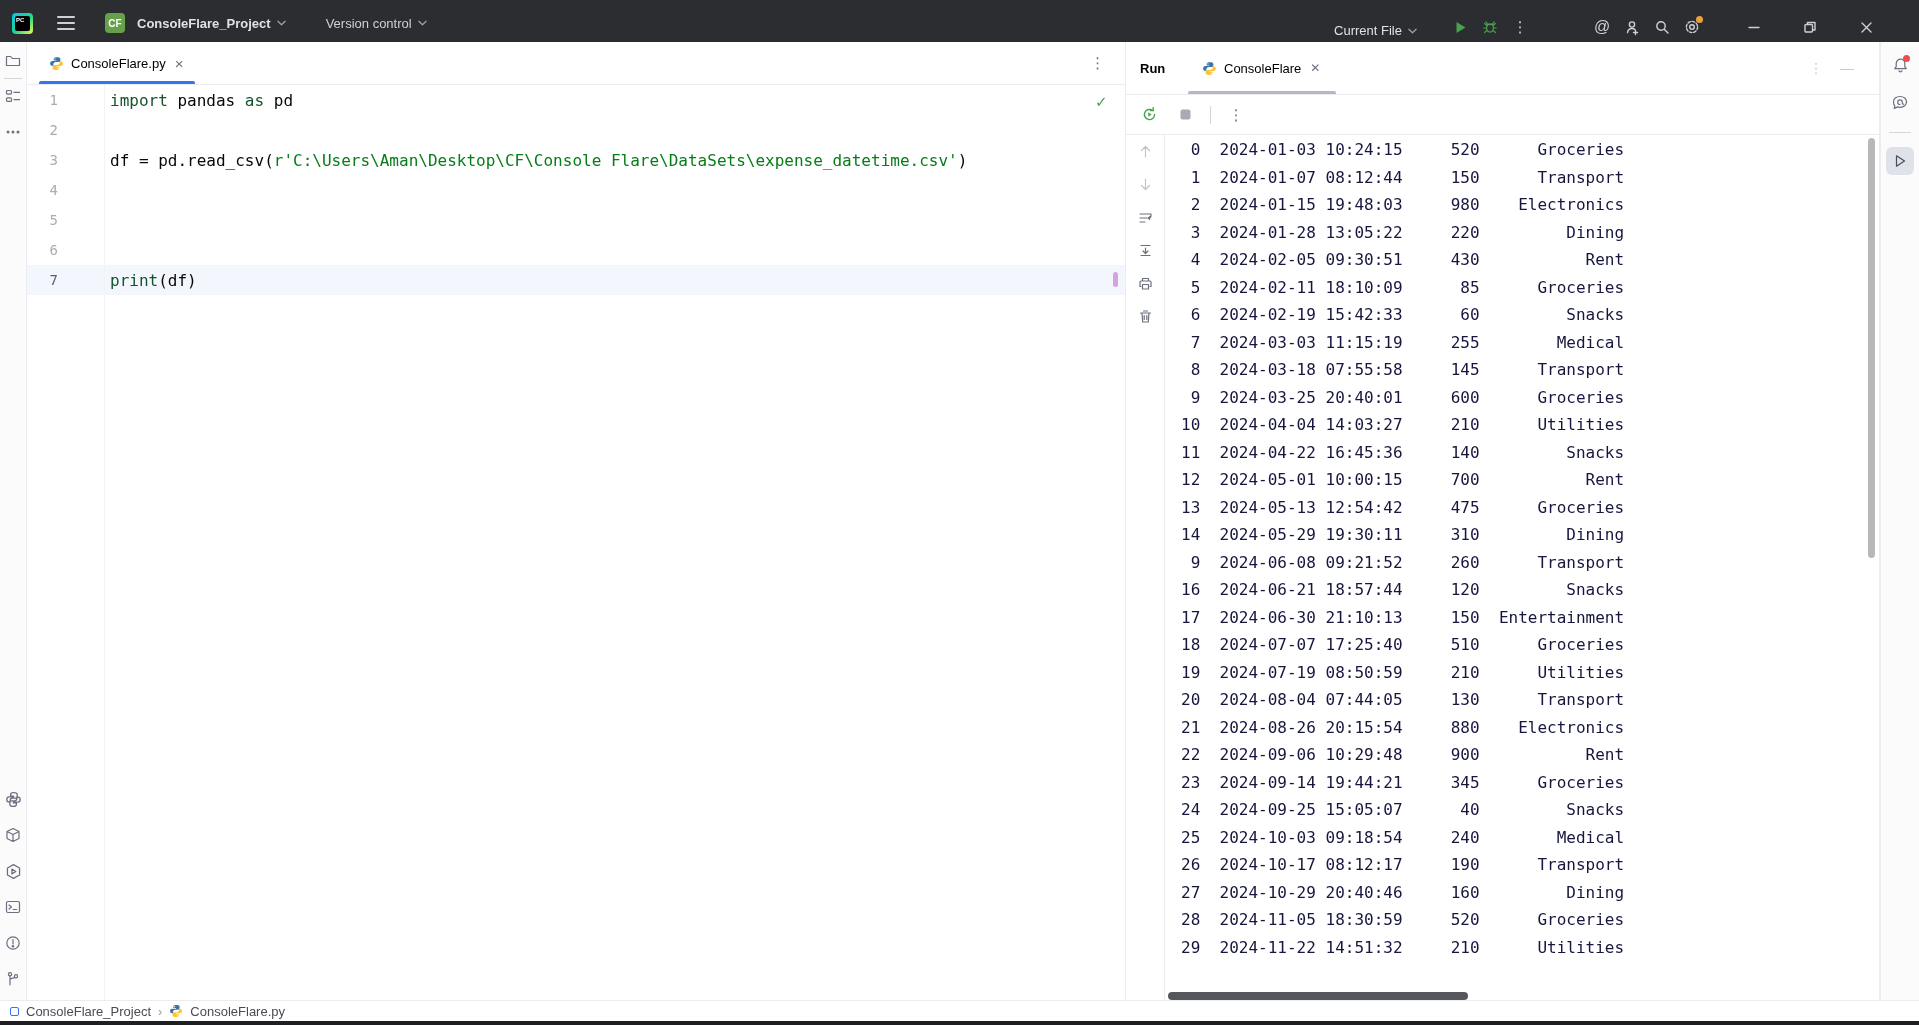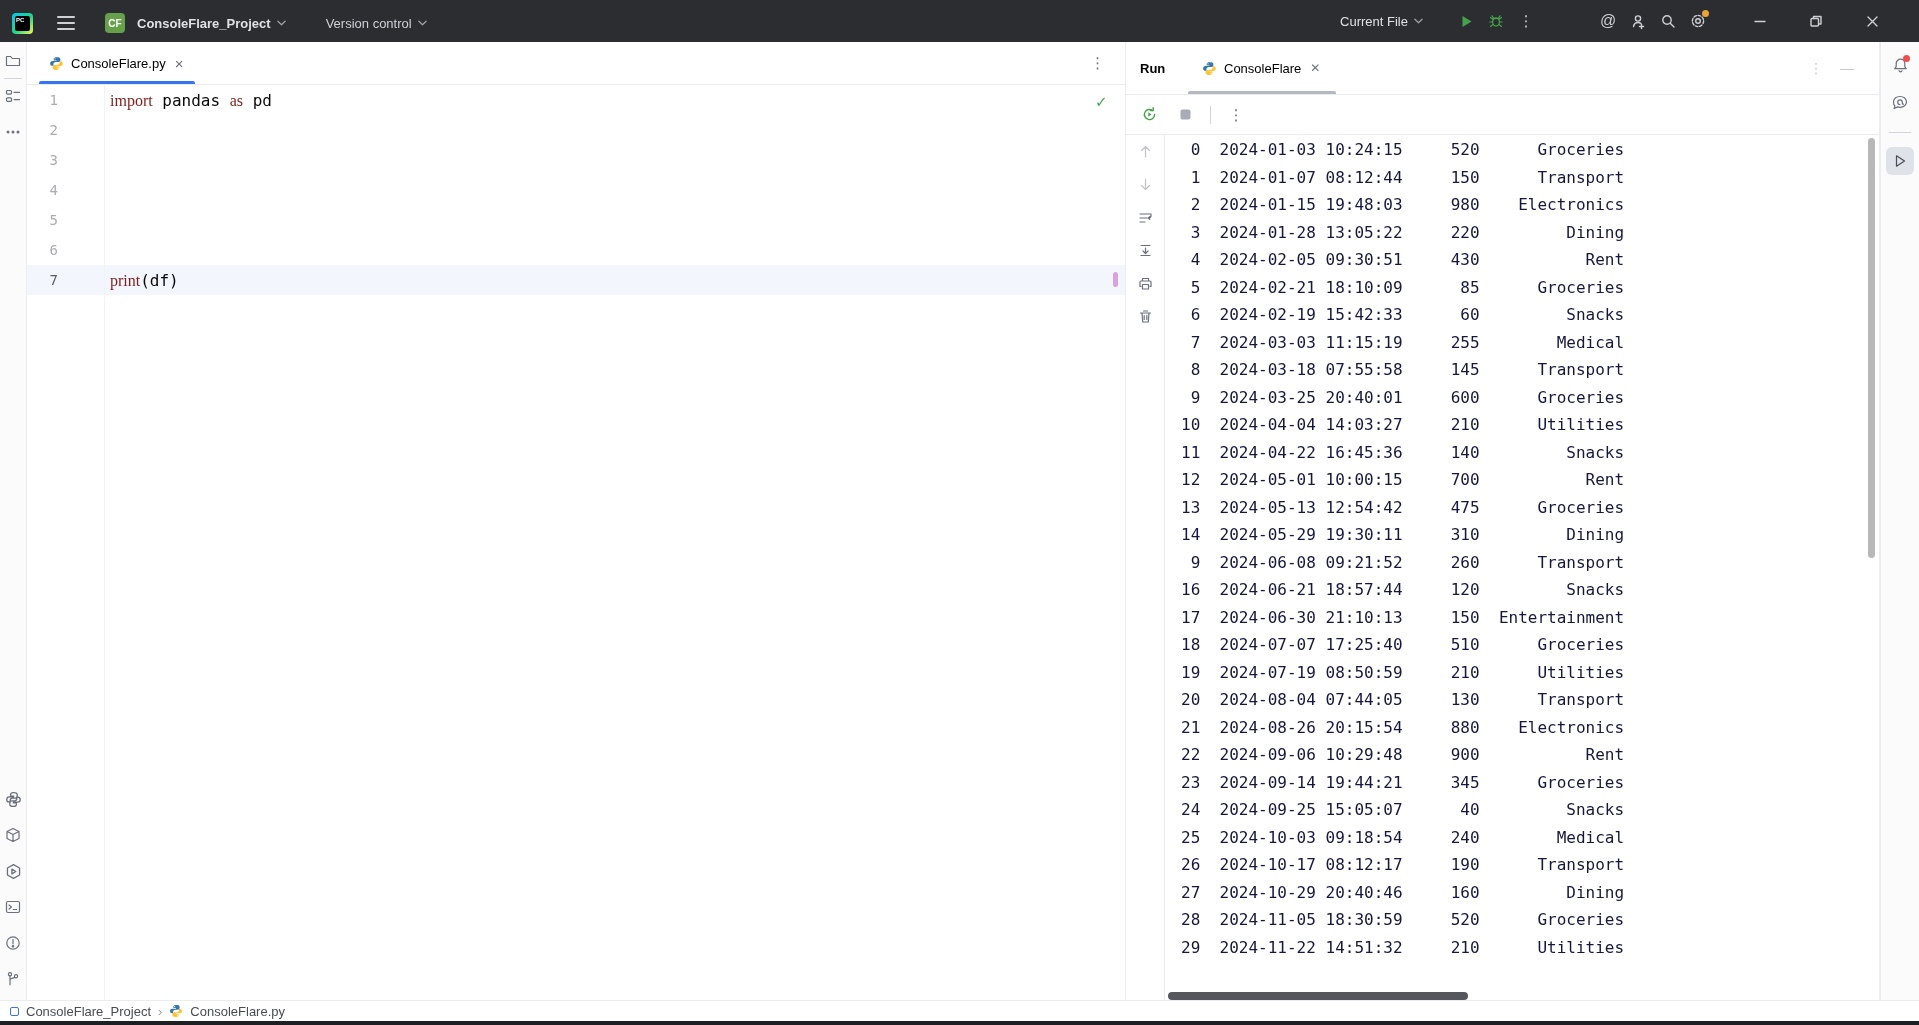--- a/index.html
+++ b/index.html
@@ -26,21 +26,21 @@
   .hamburger { width:18px; height:14px; margin-left:24px; display:flex; flex-direction:column; justify-content:space-between; cursor:pointer; }
   .hamburger i { display:block; height:2px; background:#ced0d6; border-radius:1px; }
   .proj-badge {
     width:20px; height:20px; margin-left:30px; border-radius:4px; background:#67a04b;
     color:#fff; font-size:10px; font-weight:bold; display:flex; align-items:center; justify-content:center;
   }
   .tb-item { display:flex; align-items:center; gap:6px; padding:4px 6px; border-radius:4px; cursor:pointer; }
   .proj-name { margin-left:6px; font-weight:bold; }
   .vcs { margin-left:28px; color:#ced0d6; }
   .chev { width:9px; height:6px; opacity:.7; }
-  .tb-right { position:absolute; right:6px; top:0; height:42px; display:flex; align-items:center; }
+  .tb-right { position:absolute; right:12px; top:0; height:42px; display:flex; align-items:flex-end; }
   .tb-ic { width:30px; height:30px; display:flex; align-items:center; justify-content:center; border-radius:4px; cursor:pointer; position:relative; color:#ced0d6;}
   .runcfg { color:#dfe1e5; }
   .dot3 { font-size:15px; color:#ced0d6; letter-spacing:0; }
   .gear-dot { position:absolute; top:4px; right:4px; width:7px; height:7px; border-radius:50%; background:#e8a33d; }
   .win-btn { width:34px; }
   
   .main { position:absolute; top:42px; left:0; right:0; bottom:25px; display:flex; }
   .strip {
     width:27px; background:#fbfbfc; display:flex; flex-direction:column; align-items:center; flex:0 0 auto;
   }
@@ -59,21 +59,21 @@
   .tab .underline { position:absolute; left:0; right:0; bottom:0; height:3px; background:#3574f0; border-radius:2px 2px 0 0; }
   .tab-close { color:#6c707e; font-size:15px; line-height:1; padding:0 2px; cursor:pointer; }
   .tabbar-more { position:absolute; right:20px; color:#6c707e; font-size:15px; cursor:pointer; }
   .editor { position:relative; flex:1; font-family:"DejaVu Sans Mono","Liberation Mono",monospace; font-size:16px; }
   .gutter-line { position:absolute; left:77px; top:0; bottom:0; width:1px; background:#f2f3f5; }
   .crow { display:flex; height:30px; align-items:center; white-space:pre; }
   .crow .ln { width:31px; text-align:right; color:#aaacb2; font-size:14px; flex:0 0 auto; cursor:pointer;}
   .crow .ctext { padding-left:52px; }
   .crow.current-line { background:#f3f7fd; }
   .crow.current-line .ln { color:#5a5d66; }
-  .seg-kw { color:#7f1d1d;font-family:Liberation Serif, serif; }
+  .seg-kw { color:#14532d; }
   .seg-str { color:#067d17; }
   .seg-param { color:#871094; }
   .seg-pl { color:#080808; }
   .inspect-ok { position:absolute; top:8px; left:1068px; color:#47a24d; font-size:15px; font-family:"DejaVu Sans",sans-serif; }
   .caret-mark { position:absolute; left:1086px; top:187px; width:5px; height:15px; border-radius:3px; background:#d6a2e0; }
   
   .run-pane { width:754px; flex:0 0 auto; display:flex; flex-direction:column; position:relative; background:#fff; border-right:1px solid #ebecf0;}
   .run-header { height:53px; border-bottom:1px solid #ebecf0; position:relative; display:flex; align-items:center; }
   .run-title { font-weight:bold; color:#000; margin-left:14px; }
   .run-tab { position:absolute; left:62px; top:0; height:100%; display:flex; align-items:center; gap:7px; padding:0 14px; color:#000; cursor:pointer;}
@@ -293,20 +293,21 @@
         <div class="crow">
             <span class="ln">1</span>
             <span class="ctext"><span class="seg-kw">import</span><span class="seg-pl"> pandas </span><span class="seg-kw">as</span><span class="seg-pl"> pd</span></span>
           </div>
           <div class="crow">
             <span class="ln">2</span>
             <span class="ctext"></span>
           </div>
           <div class="crow">
             <span class="ln">3</span>
+            <span class="ctext"><span class="seg-pl">df = pd.read_csv(</span><span class="seg-str">r'C:\Users\Aman\Desktop\CF\Console Flare\DataSets\expense_datetime.csv'</span><span class="seg-pl">)</span></span>
           </div>
           <div class="crow">
             <span class="ln">4</span>
             <span class="ctext"></span>
           </div>
           <div class="crow">
             <span class="ln">5</span>
           </div>
           <div class="crow">
             <span class="ln">6</span>
@@ -414,21 +415,21 @@
               <span class="oc">Dining</span>
             </div>
             <div class="orow">
               <span class="oi">4</span>
               <span class="od">2024-02-05 09:30:51</span>
               <span class="oa">430</span>
               <span class="oc">Rent</span>
             </div>
             <div class="orow">
               <span class="oi">5</span>
-              <span class="od">2024-02-21 18:10:09</span>
+              <span class="od">2024-02-11 18:10:09</span>
               <span class="oa">85</span>
               <span class="oc">Groceries</span>
             </div>
             <div class="orow">
               <span class="oi">6</span>
               <span class="od">2024-02-19 15:42:33</span>
               <span class="oa">60</span>
               <span class="oc">Snacks</span>
             </div>
             <div class="orow">

